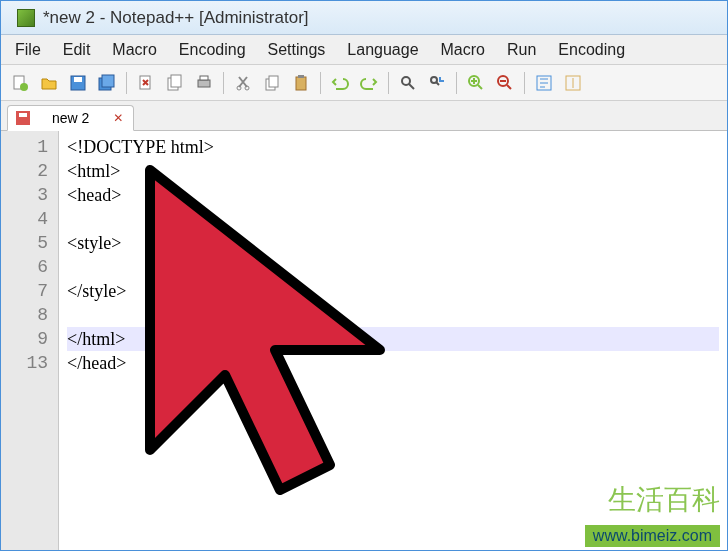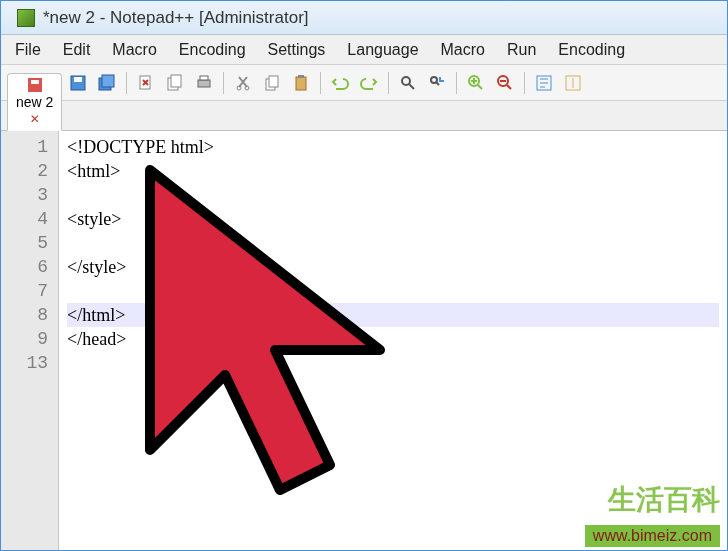--- a/index.html
+++ b/index.html
@@ -75,30 +75,29 @@
       background: #f0f0f0;
       border-bottom: 1px solid #c0c0c0;
       height: 30px;
       display: flex;
       align-items: flex-end;
       padding: 0 6px;
     }
     .tab {
       display: flex;
       align-items: center;
-      gap: 2px;
+      gap: 22px;
       background: #fff;
       border: 1px solid #c0c0c0;
       border-bottom: 1px solid #fff;
       padding: 4px 8px;
       font-size: 14px;
       border-radius: 4px 4px 0 0;
       position: relative;
       top: 1px;
-      flex-direction: column;
     }
     .tab-icon {
       width: 14px; height: 14px;
       background: #d9534f;
       display: inline-block;
     }
     .tab-close {
       width: 14px; height: 14px;
       color: #c0392b;
       font-size: 12px;
@@ -135,29 +134,29 @@
       position: absolute;
       left: 130px;
       top: 150px;
       pointer-events: none;
     }
     .watermark-cn {
       position: absolute;
       right: 8px; bottom: 32px;
       color: #7fbf3f;
       font-size: 28px;
-      font-weight: bold;
+      font-weight: normal;
       opacity: 0.9;
       text-shadow: 1px 1px 0 #fff;
     }
     .watermark-url {
       position: absolute;
       right: 8px; bottom: 4px;
       background: #7fbf3f;
-      color: #7f1d1d;
+      color: #0c4a6e;
       font-size: 16px;
       padding: 2px 8px;
     }
   </style>
 </head>
 <body>
 
 <div class="window">
 
   <div class="titlebar">
@@ -315,20 +314,21 @@
         <div class="line">5</div>
         <div class="line">6</div>
         <div class="line">7</div>
         <div class="line">8</div>
         <div class="line">9</div>
         <div class="line">13</div>
       </div>
     <div class="code" id="code">
         <div class="line">&lt;!DOCTYPE html&gt;</div>
         <div class="line">&lt;html&gt;</div>
+        <div class="line">&lt;head&gt;</div>
         <div class="line"></div>
         <div class="line">&lt;style&gt;</div>
         <div class="line"></div>
         <div class="line">&lt;/style&gt;</div>
         <div class="line"></div>
         <div class="line current">&lt;/html&gt;</div>
         <div class="line">&lt;/head&gt;</div>
       </div>
   </div>
 

